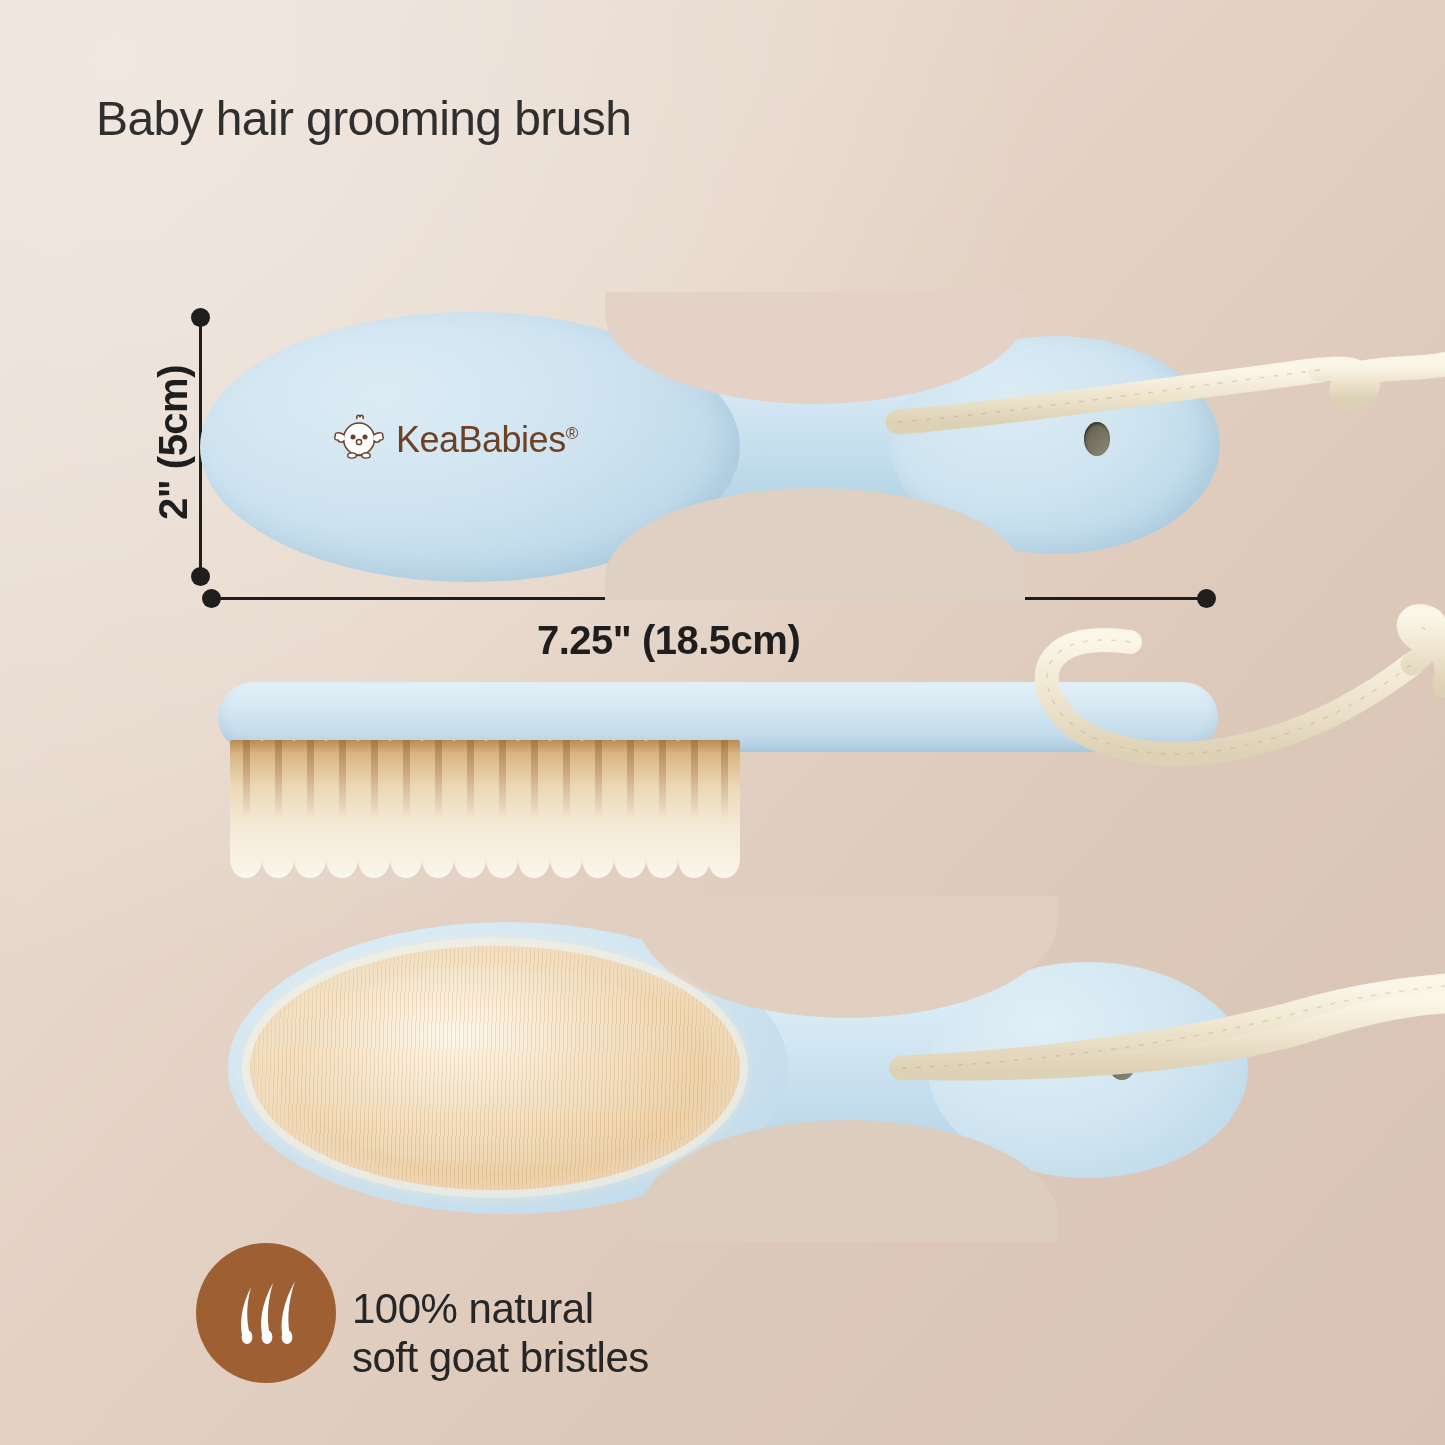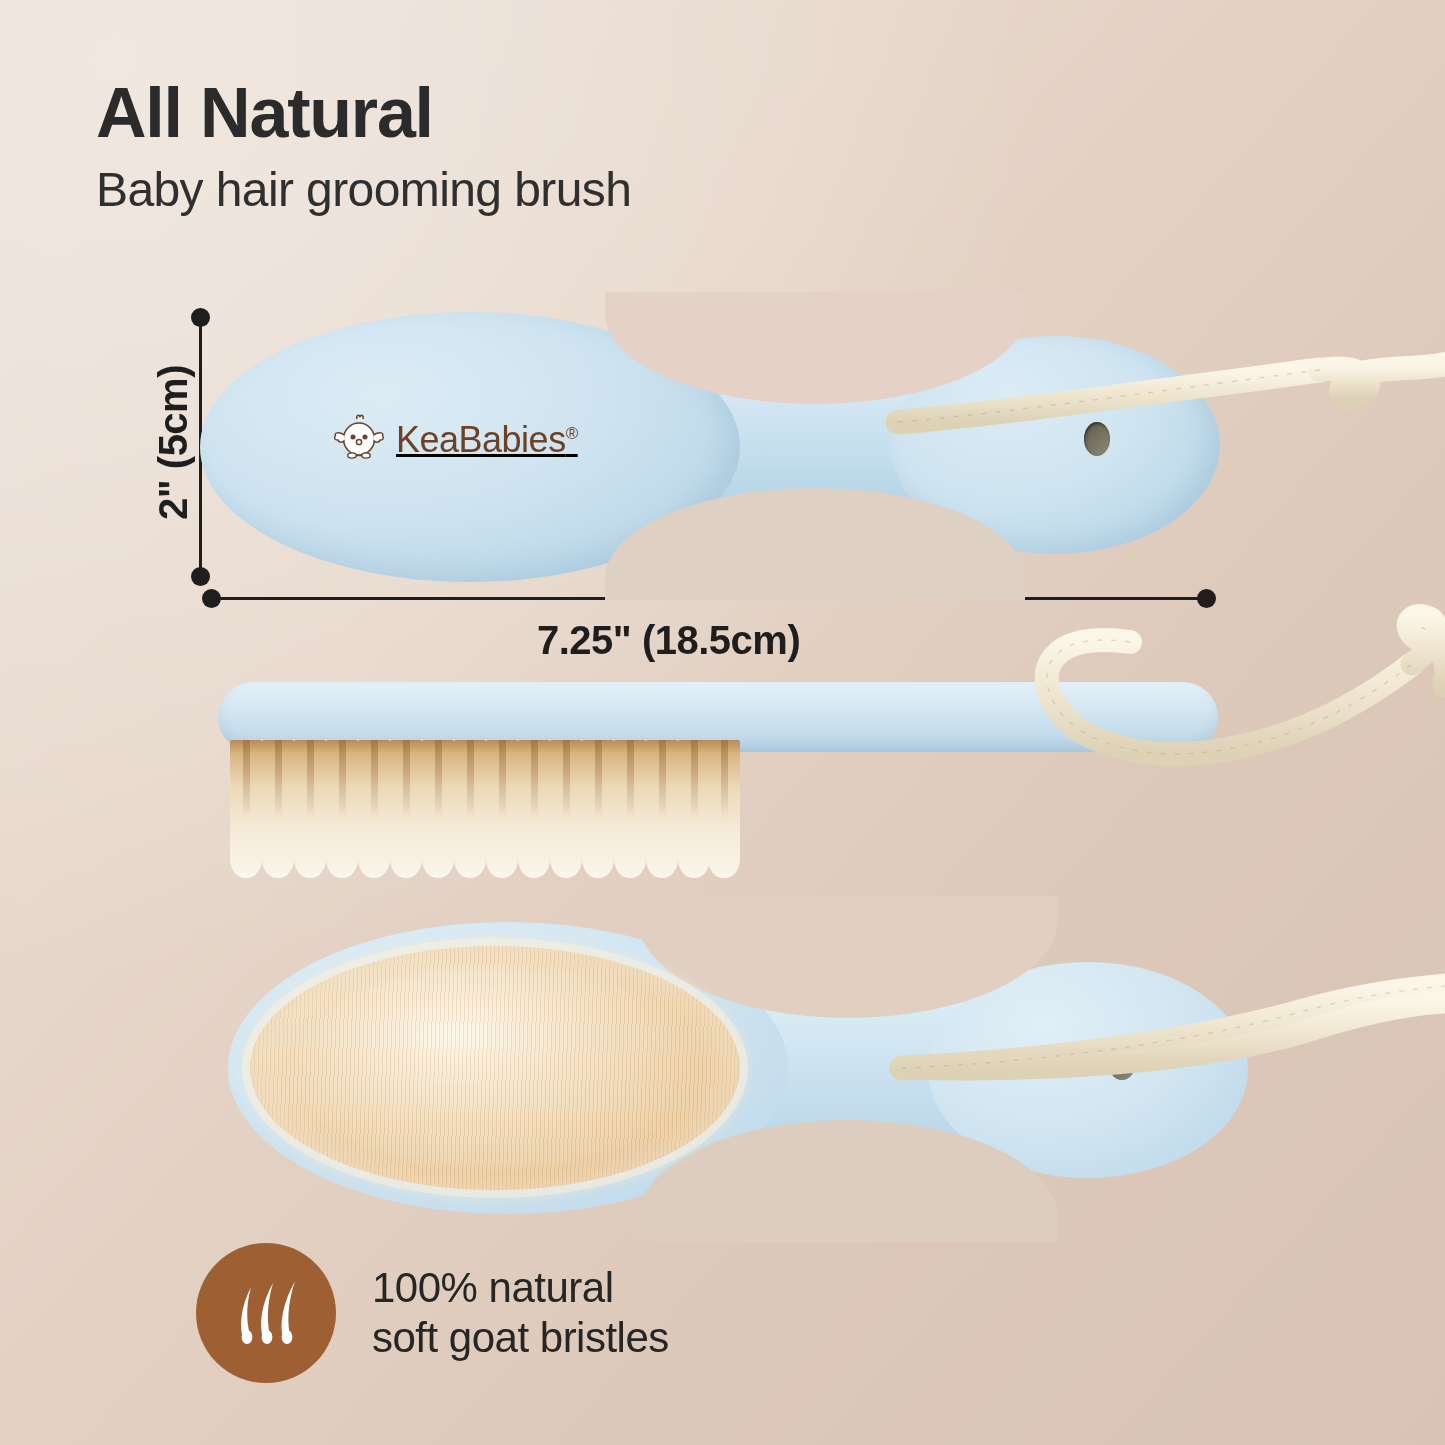--- a/index.html
+++ b/index.html
@@ -149,21 +149,20 @@
     box-shadow: inset 1px 2px 3px rgba(0,0,0,0.5);
   }
 
   
   .logo-block {
     position: absolute;
     left: 132px; top: 102px;
     display: flex;
     align-items: center;
     gap: 10px;
-    text-decoration: underline;
   }
   .logo-text {
     font-size: 36px;
     font-weight: 500;
     color: #6e4024;
     letter-spacing: -0.5px;
     position: relative;
   }
   .logo-reg {
     font-size: 17px;
@@ -291,22 +290,22 @@
   .features {
     position: absolute;
     left: 196px;
     top: 1243px;
     width: 1180px;
     display: flex;
     gap: 72px;
   }
   .feature {
     display: flex;
-    align-items: center;
-    gap: 36px;
+    align-items: flex-end;
+    gap: 16px;
   }
   .feature-icon {
     width: 140px;
     height: 140px;
     border-radius: 50%;
     background: #9e6033;
     display: flex;
     align-items: center;
     justify-content: center;
     flex: 0 0 auto;
@@ -319,21 +318,20 @@
     letter-spacing: -0.5px;
     white-space: pre-line;
   }
 </style>
 </head>
 <body>
 
 <div id="infographic">
 
   <div class="header">
-    <div class="headline">All Natural</div>
     <div class="subheadline">Baby hair grooming brush</div>
   </div>
 
   <div>
     <div class="dim-line dim-v"></div>
     <div class="dim-dot dot-v-top"></div>
     <div class="dim-dot dot-v-bot"></div>
     <div class="dim-label dim-label-v">2" (5cm)</div>
 
     <div class="dim-line dim-h"></div>

